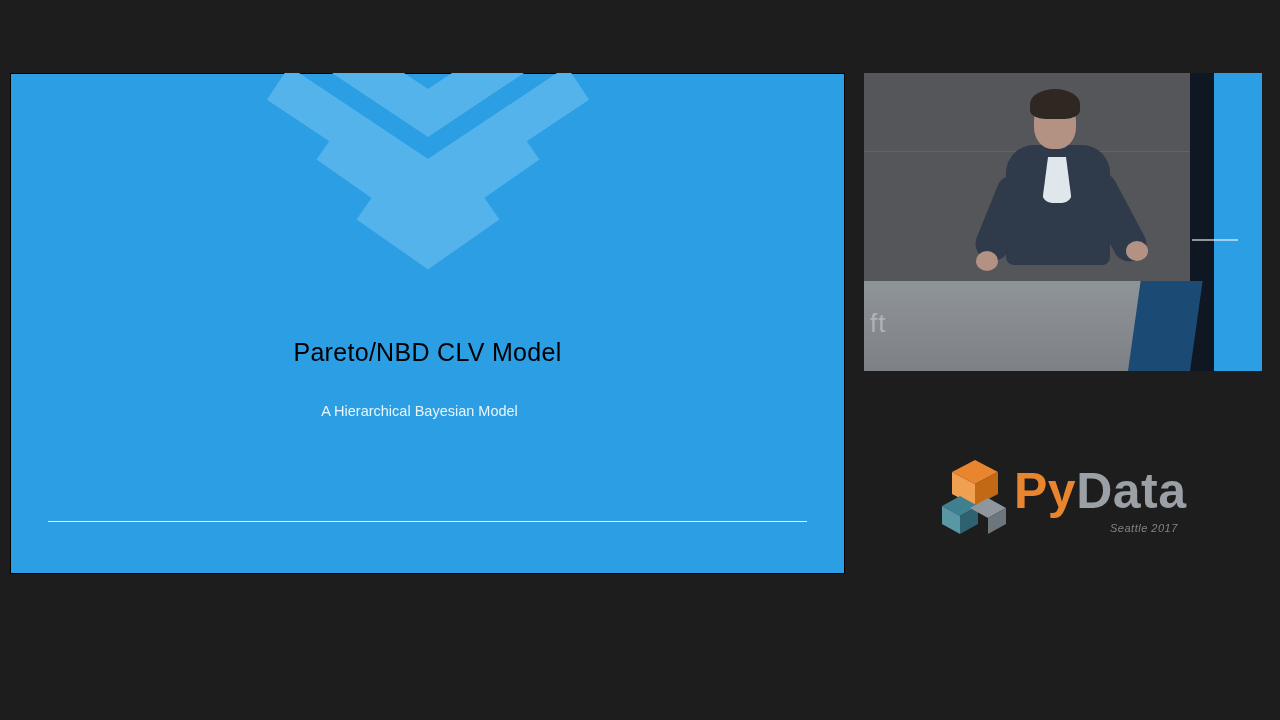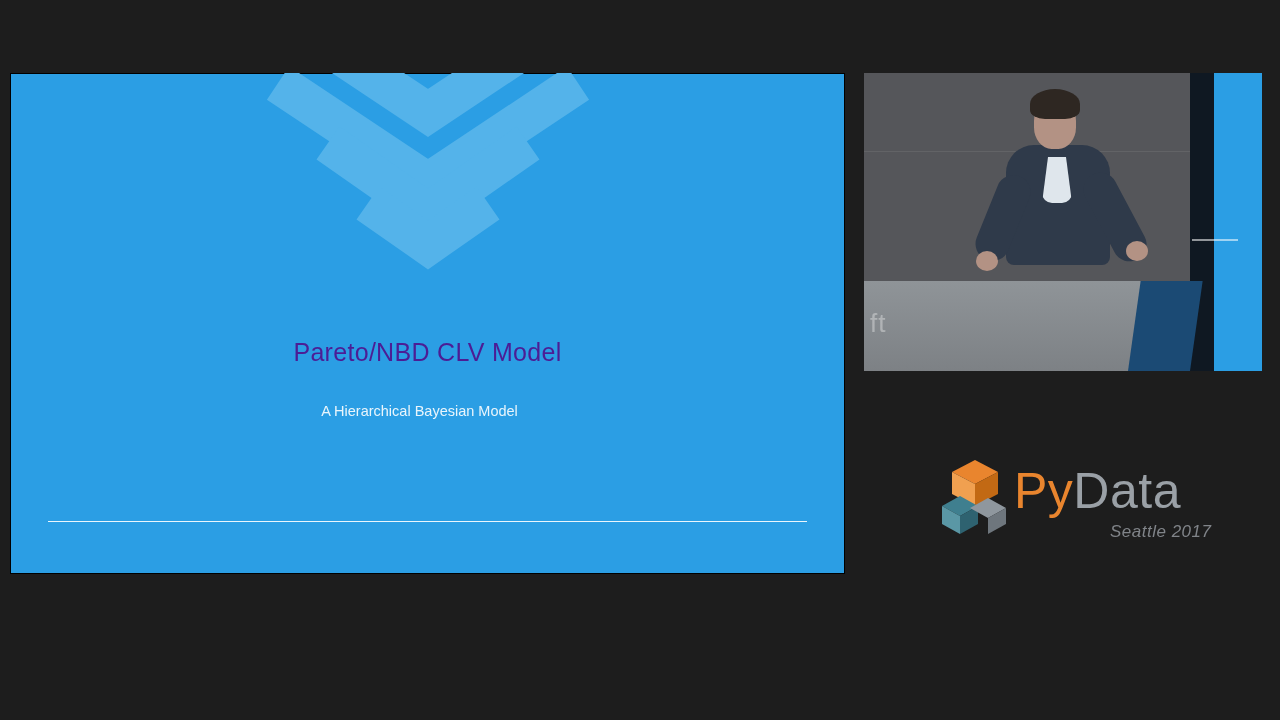--- a/index.html
+++ b/index.html
@@ -26,21 +26,21 @@
   }
   .slide .title {
     position: absolute;
     left: 0;
     right: 0;
     top: 265px;
     text-align: center;
     font-size: 25px;
     font-weight: 300;
     letter-spacing: 0.3px;
-    color: #4c1d95;
+    color: #000000;
   }
   .slide .subtitle {
     position: absolute;
     left: 0;
     right: 16px;
     top: 330px;
     text-align: center;
     font-size: 14.5px;
     font-weight: 300;
     color: #e9f5fc;
@@ -186,31 +186,31 @@
     left: 926px;
     top: 444px;
     width: 300px;
     height: 110px;
   }
   .logo-text {
     position: absolute;
     left: 88px;
     top: 22px;
     font-size: 50px;
-    font-weight: 400;
+    font-weight: 700;
     letter-spacing: 0.5px;
     line-height: 1;
   }
   .logo-text .p1 { color: #e9852e; }
   .logo-text .p2 { color: #9aa0a6; }
   .logo-sub {
     position: absolute;
     left: 184px;
     top: 78px;
-    font-size: 17px;
+    font-size: 11px;
     font-style: italic;
     font-weight: 300;
     color: #808489;
     letter-spacing: 0.5px;
   }
   .logo-mark {
     position: absolute;
     left: 14px;
     top: 16px;
     width: 70px;

